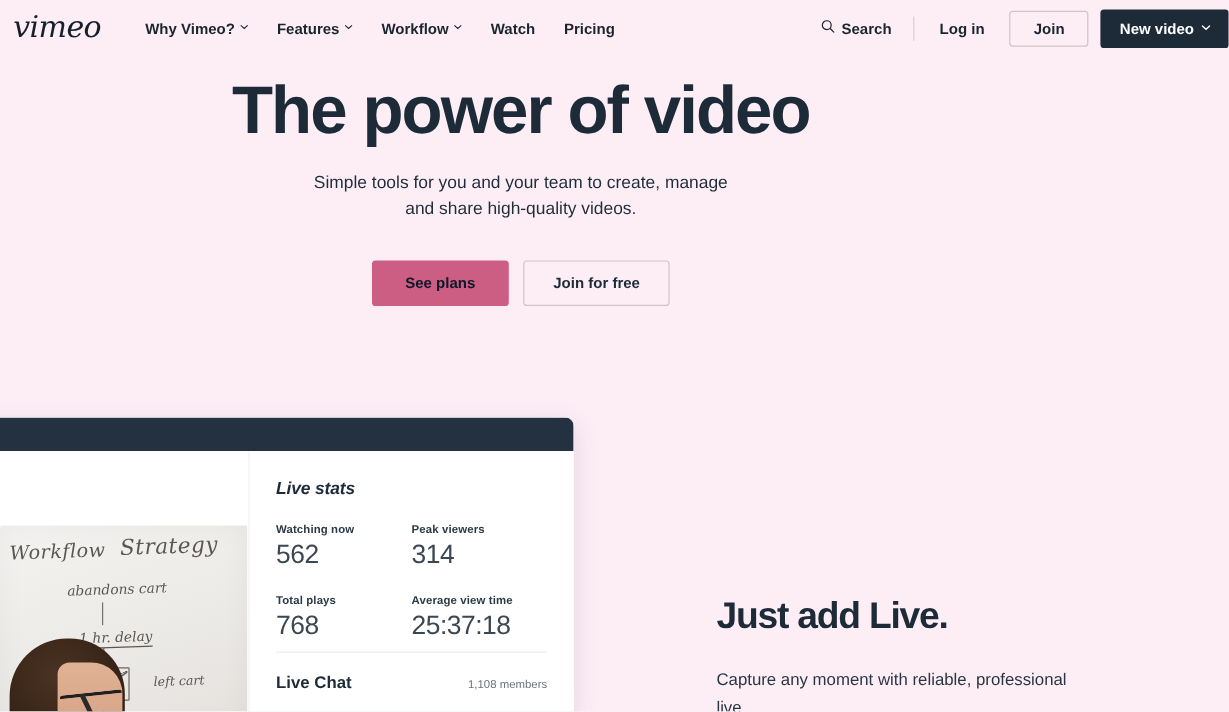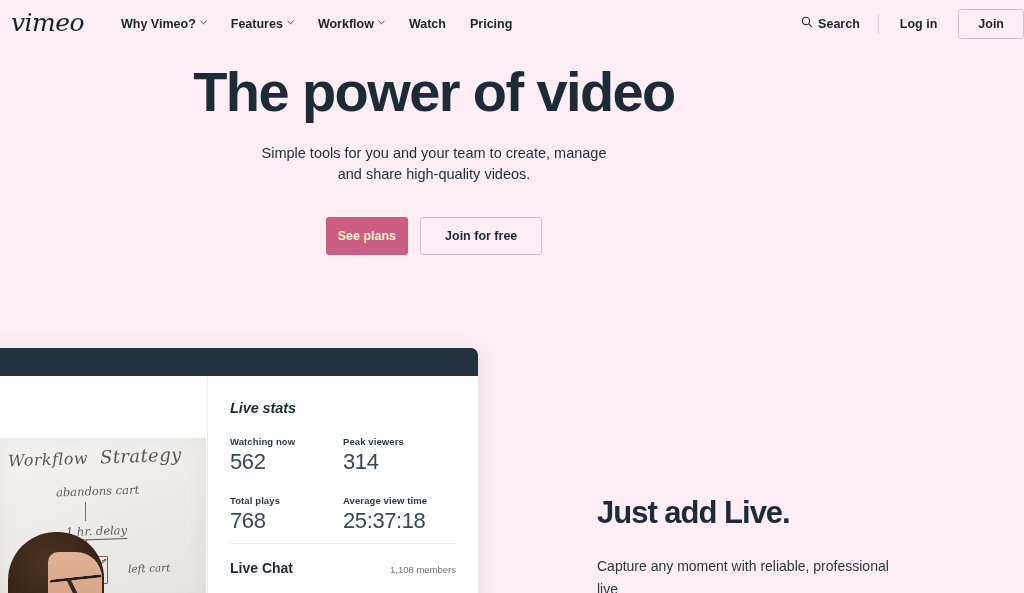--- a/index.html
+++ b/index.html
@@ -61,22 +61,22 @@
   #hero-title {
     font-size:56px; line-height:54px; font-weight:700; color:#1d2b38;
     letter-spacing:-1.6px; padding-top:18px;
   }
   #hero-title .l2 { display:block; }
   #hero-sub {
     margin-top:24px; font-size:14.5px; line-height:21px; color:#1f2d3a; font-weight:400;
   }
   #hero-cta { margin-top:32px; display:flex; justify-content:center; gap:12px; }
   #see-plans {
-    background:#cc5d83; color:#fef9c3; font-size:12.5px; font-weight:700;
-    border:none; border-radius:3px; padding:12px 12px; cursor:pointer;
+    background:#cc5d83; color:#0f172a; font-size:12.5px; font-weight:700;
+    border:none; border-radius:3px; padding:12px 28px; cursor:pointer;
     font-family:"Liberation Sans", sans-serif;
   }
   #join-free {
     background:transparent; color:#1d2b38; font-size:12.5px; font-weight:700;
     border:1px solid #cfc3cb; border-radius:3px; padding:0 24px; cursor:pointer;
     font-family:"Liberation Sans", sans-serif;
   }
 
   
   #live-card {
@@ -228,20 +228,28 @@
           </svg>
         </span>
         <span>Search</span>
       </div>
 
       <div id="hdr-divider"></div>
 
       <div id="login-btn">Log in</div>
       <div id="join-btn">Join</div>
 
+      <div id="newvideo-btn">
+        <span>New video</span>
+        <span class="chev">
+          <svg width="8" height="8" viewBox="0 0 8 8">
+              <path d="M1 2.6 L4 5.4 L7 2.6" fill="none" stroke="#ffffff" stroke-width="1.1" stroke-linecap="round"></path>
+            </svg>
+        </span>
+      </div>
     </div>
   </div>
 
   <div id="hero">
     <h1 id="hero-title">
       <span class="l1">The power of video</span>
     </h1>
     <p id="hero-sub">
       <span>Simple tools for you and your team to create, manage</span><br>
       <span>and share high-quality videos.</span>

